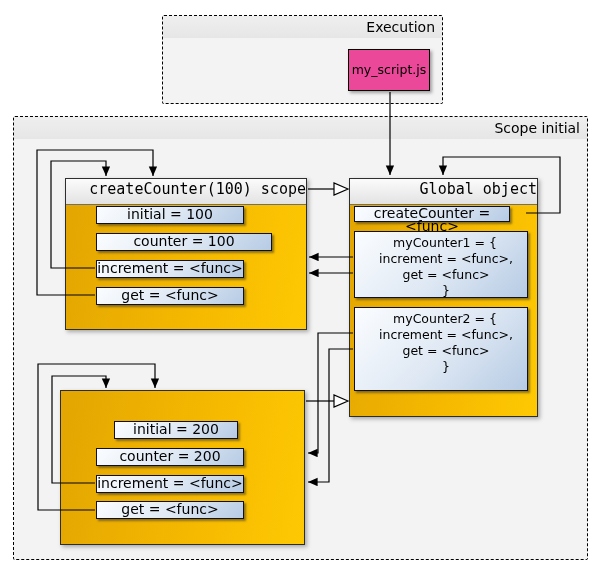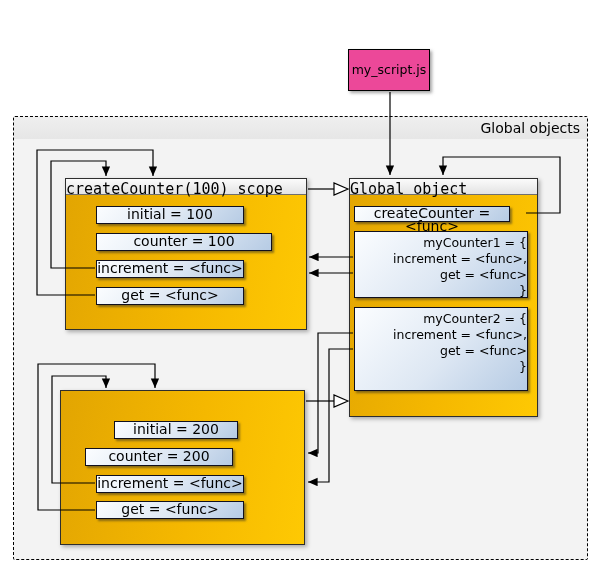--- a/index.html
+++ b/index.html
@@ -18,65 +18,68 @@
     font-size:14px; line-height:22px; text-align:right;
     padding-right:7px; box-sizing:border-box;
   }
   .scope-frame {
     position:absolute; box-sizing:border-box;
     border:1px solid #2e2e2e;
     background:linear-gradient(100deg,#e2a502 0%,#f5b800 55%,#fec903 100%);
     box-shadow:2px 2px 4px rgba(80,80,80,0.45);
   }
   .scope-hdr {
-    position:absolute; top:0; left:0; right:0; height:16px;
+    position:absolute; top:0; left:0; right:0; height:26px;
     background:linear-gradient(#fbfbfb,#e3e3e3);
     border-bottom:1px solid #6f6f6f;
     font-family:"DejaVu Sans Mono","Liberation Mono",monospace;
-    font-size:15px; line-height:21px; 
-    padding-right:5px; box-sizing:border-box; white-space:nowrap;
+    font-size:15px; line-height:21px; text-align:right;
+    box-sizing:border-box; white-space:nowrap;
   }
   .entry {
     position:absolute; box-sizing:border-box;
     border:1px solid #10101e;
     background:linear-gradient(135deg,#fbfdff 0%,#dde7f3 55%,#b6cbe4 100%);
     box-shadow:2px 2px 2px rgba(40,40,40,0.5);
     font-size:14px; text-align:center;
   }
   .entry.single { line-height:15px; }
   .obj-entry {
     position:absolute; box-sizing:border-box;
     border:1px solid #10101e;
     background:linear-gradient(135deg,#fbfdff 0%,#dde7f3 55%,#b6cbe4 100%);
     box-shadow:2px 2px 2px rgba(40,40,40,0.5);
-    font-size:12.5px; text-align:right; padding-top:3px;
+    font-size:12.5px; text-align:center; padding-top:3px;
   }
   .obj-entry div { height:16px; line-height:16px; white-space:nowrap; }
   .obj-entry .l1 { padding-left:8px; }
   .obj-entry .ln { padding-left:10px; }
   #myscript {
     position:absolute; box-sizing:border-box;
     background:#ec4899; border:1px solid #000;
     box-shadow:2px 2px 3px rgba(80,80,80,0.5);
     font-size:12.5px; text-align:center;
   }
   #overlay { position:absolute; left:0; top:0; z-index:9; pointer-events:none; }
   .wire { fill:none; stroke:#000; stroke-width:1.2; }
   .open-tri { fill:#ffffff; stroke:#000; stroke-width:1.2; }
 </style>
 </head>
 <body>
 
 <div id="canvas">
 
+  <div class="dashed-box" style="left:162px;top:15px;width:281px;height:89px;">
+    <div class="band">Execution</div>
+  </div>
 
   <div id="myscript" style="left:348px;top:49px;width:82px;height:42px;line-height:40px;">my_script.js</div>
 
   <div class="dashed-box" style="left:13px;top:116px;width:575px;height:444px;">
-    <div class="band">Global objects</div>
+    <div class="band">Scope initial</div>
   </div>
 
   <div class="scope-frame" style="left:65px;top:178px;width:242px;height:152px;">
     <div class="scope-hdr">createCounter(100) scope</div>
     <div class="entry single" style="left:30px;top:27px;width:148px;height:18px;">initial = 100</div>
     <div class="entry single" style="left:30px;top:54px;width:176px;height:18px;">counter = 100</div>
     <div class="entry single" style="left:30px;top:81px;width:148px;height:18px;">increment = &lt;func&gt;</div>
     <div class="entry single" style="left:30px;top:108px;width:148px;height:18px;">get = &lt;func&gt;</div>
   </div>
 
@@ -92,21 +95,21 @@
     <div class="obj-entry" style="left:4px;top:128px;width:174px;height:84px;">
       <div class="l1">myCounter2 = {</div>
       <div class="ln">increment = &lt;func&gt;,</div>
       <div class="ln">get = &lt;func&gt;</div>
       <div class="ln">}</div>
     </div>
   </div>
 
   <div class="scope-frame" style="left:60px;top:390px;width:245px;height:155px;">
     <div class="entry single" style="left:35px;top:30px;width:124px;height:18px;margin-left:18px;">initial = 200</div>
-    <div class="entry single" style="left:24px;top:57px;width:148px;height:18px;">counter = 200</div>
+    <div class="entry single" style="left:35px;top:57px;width:148px;height:18px;">counter = 200</div>
     <div class="entry single" style="left:35px;top:84px;width:148px;height:18px;">increment = &lt;func&gt;</div>
     <div class="entry single" style="left:35px;top:110px;width:148px;height:18px;">get = &lt;func&gt;</div>
   </div>
 
   <svg id="overlay" width="600" height="576" viewBox="0 0 600 576">
     <defs>
       <marker id="ah" markerWidth="9" markerHeight="8" refX="8" refY="3.5" orient="auto">
         <path d="M0,0 L8,3.5 L0,7 Z" fill="#000"></path>
       </marker>
     </defs>

